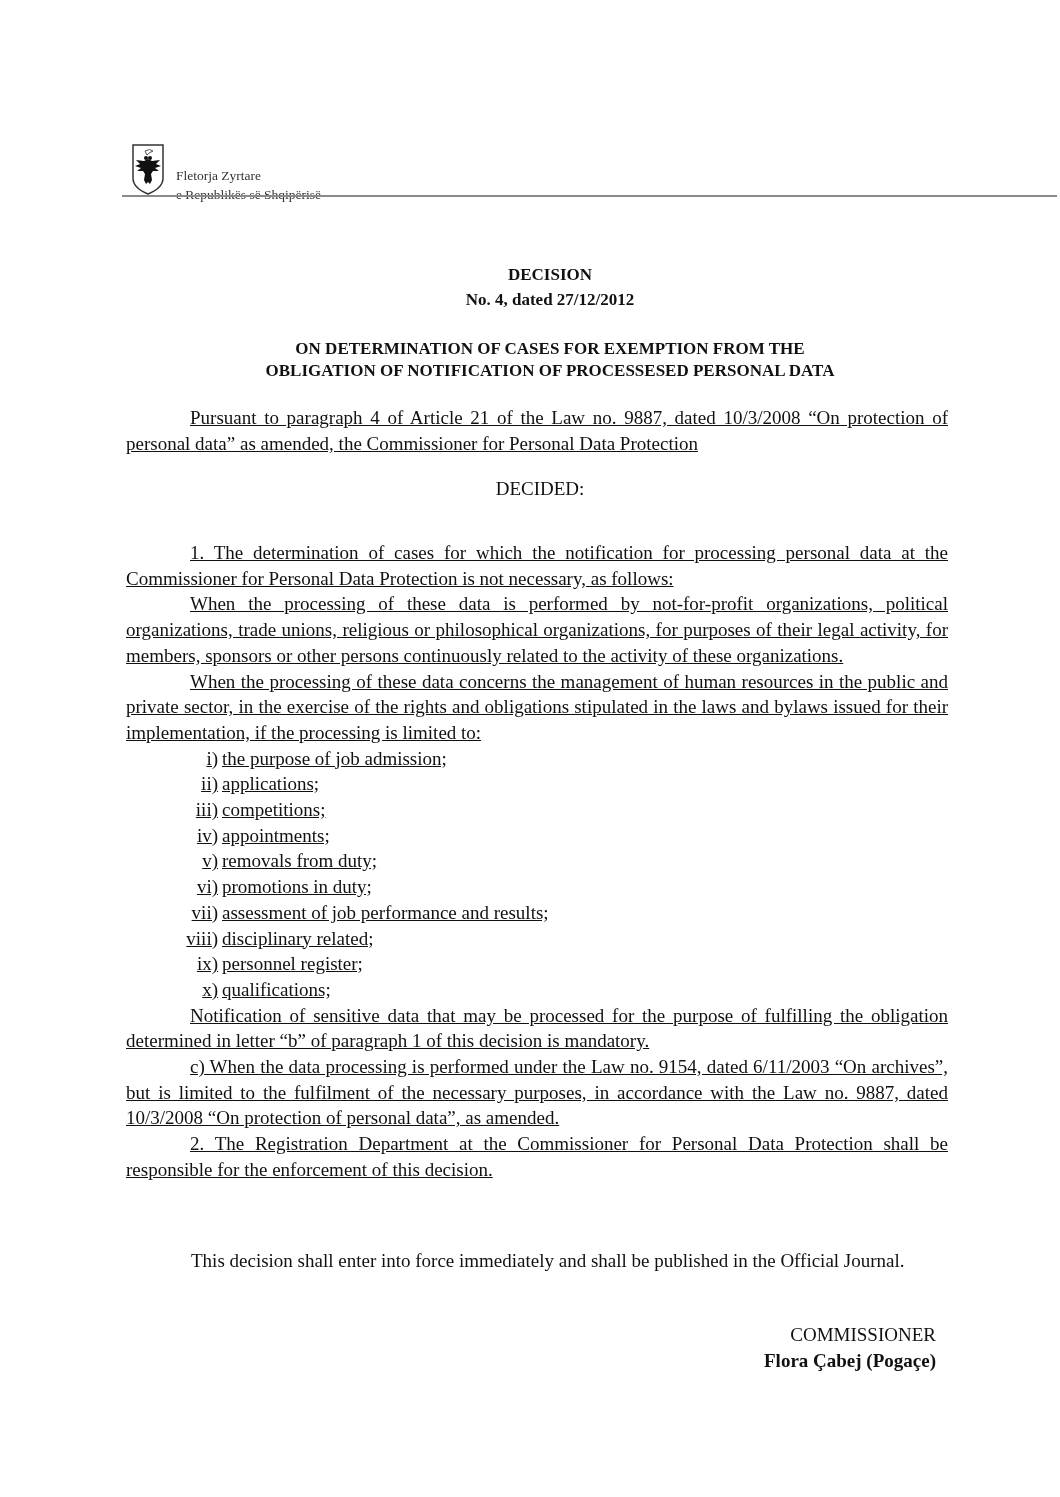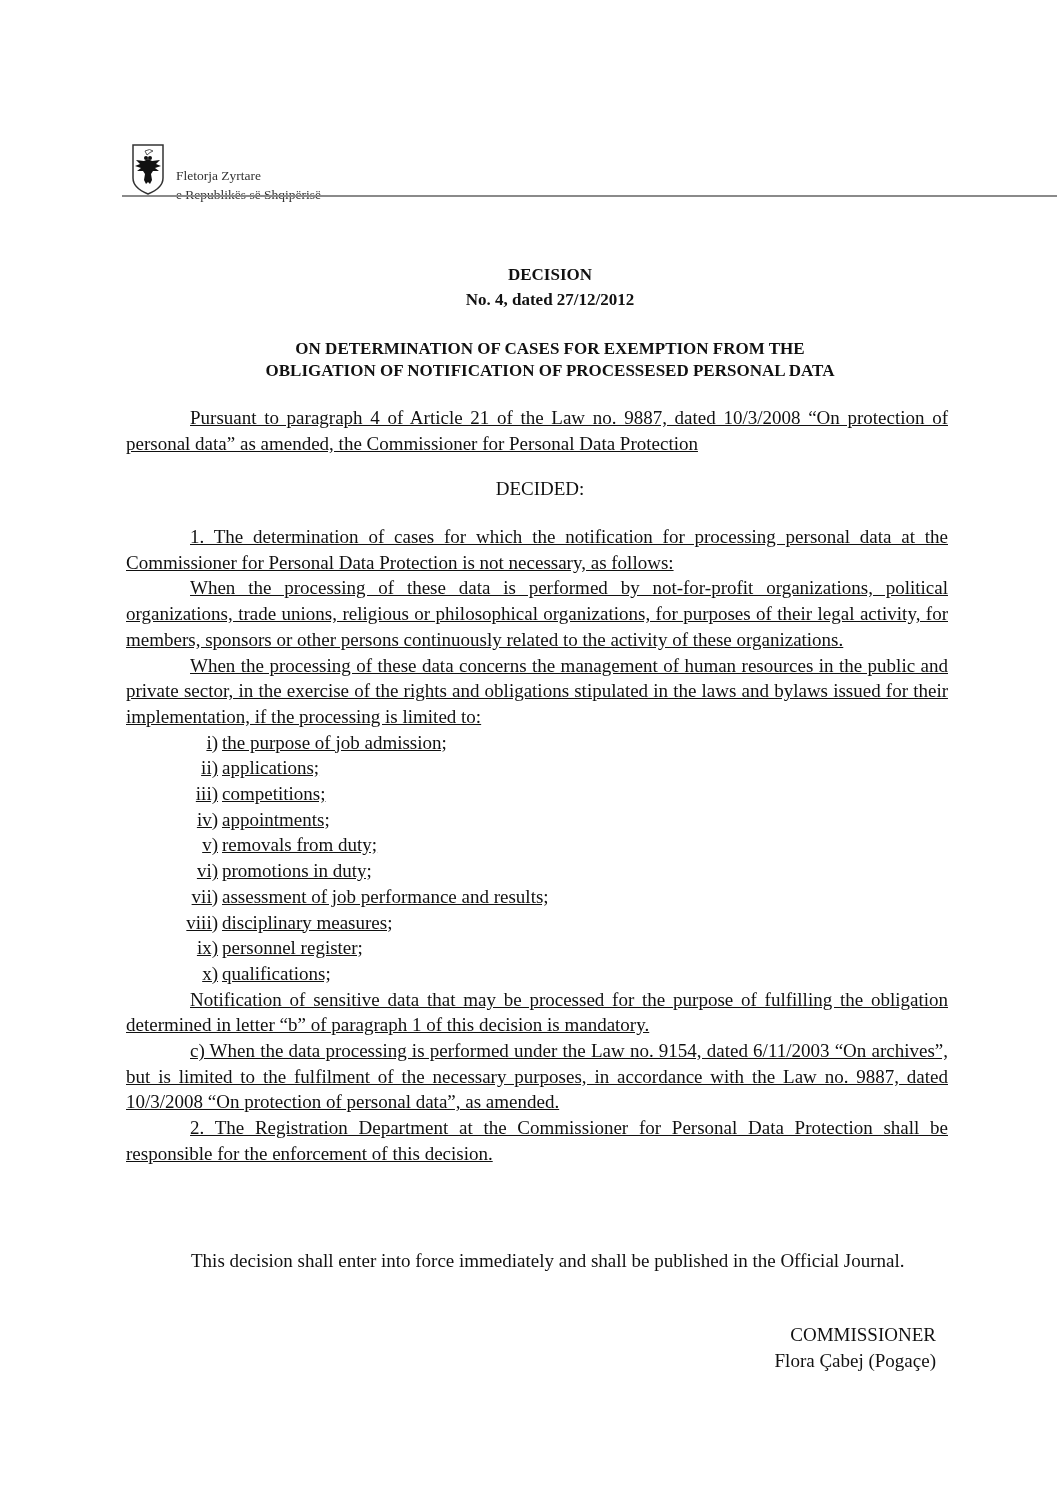--- a/index.html
+++ b/index.html
@@ -24,21 +24,21 @@
     position: absolute; left: 126px; width: 822px;
     font-size: 19px; line-height: 25.7px; text-align: justify; text-decoration: underline;
   }
   .body-text p { margin: 0; }
   .indent { text-indent: 64px; }
   .list { margin: 0; padding: 0; list-style: none; }
   .list li { display: flex; white-space: nowrap; }
   .list .num { display: inline-block; width: 96px; text-align: right; padding-right: 4px; box-sizing: border-box; }
   .closing { position: absolute; left: 191px; width: 757px; font-size: 19px; line-height: 26px; text-align: justify; }
   .signature { position: absolute; right: 124px; top: 1322px; text-align: right; font-size: 19px; line-height: 26px; }
-  .sig-name { font-weight: normal; }
+  .sig-name { font-weight: bold; }
 </style>
 </head>
 <body>
 
 <div class="header">
   <svg class="emblem" viewBox="0 0 36 54">
     <path d="M3 3 H33 V36 Q33 46 18 52 Q3 46 3 36 Z" fill="#fff" stroke="#333" stroke-width="1.5"></path>
     <path d="M15 9 q5 -3 8 0 q-3 1 -6 4 z" fill="none" stroke="#555" stroke-width="1"></path>
     <path d="M18 17 L14 19 L6 18 L10 22 L5 24 L11 26 L7 29 L13 29 L15 32 L14 38 L16 42 L18 40 L20 42 L22 38 L21 32 L23 29 L29 29 L25 26 L31 24 L26 22 L30 18 L22 19 Z" fill="#111"></path>
     <circle cx="16" cy="16" r="2" fill="#111"></circle>
@@ -60,21 +60,21 @@
   <div>ON DETERMINATION OF CASES FOR EXEMPTION FROM THE</div>
   <div>OBLIGATION OF NOTIFICATION OF PROCESSESED PERSONAL DATA</div>
 </div>
 
 <div class="body-text" style="top:405px;">
   <p class="indent">Pursuant to paragraph 4 of Article 21 of the Law no. 9887, dated 10/3/2008 “On protection of personal data” as amended, the Commissioner for Personal Data Protection</p>
 </div>
 
 <div class="centered" style="top:478px; font-size:19px; left:-10px;">DECIDED:</div>
 
-<div class="body-text" style="top:524px;">
+<div class="body-text" style="top:540px;">
   <p class="indent">1. The determination of cases for which the notification for processing personal data at the Commissioner for Personal Data Protection is not necessary, as follows:</p>
   <p class="indent">When the processing of these data is performed by not-for-profit organizations, political organizations, trade unions, religious or philosophical organizations, for purposes of their legal activity, for members, sponsors or other persons continuously related to the activity of these organizations.</p>
   <p class="indent">When the processing of these data concerns the management of human resources in the public and private sector, in the exercise of the rights and obligations stipulated in the laws and bylaws issued for their implementation, if the processing is limited to:</p>
   <ul class="list">
     <li>
         <span class="num">i)</span>
         <span>the purpose of job admission;</span>
       </li>
     <li>
         <span class="num">ii)</span>
@@ -95,21 +95,21 @@
     <li>
         <span class="num">vi)</span>
         <span>promotions in duty;</span>
       </li>
     <li>
         <span class="num">vii)</span>
         <span>assessment of job performance and results;</span>
       </li>
     <li>
         <span class="num">viii)</span>
-        <span>disciplinary measures;</span>
+        <span>disciplinary related;</span>
       </li>
     <li>
         <span class="num">ix)</span>
         <span>personnel register;</span>
       </li>
     <li>
         <span class="num">x)</span>
         <span>qualifications;</span>
       </li>
   </ul>

